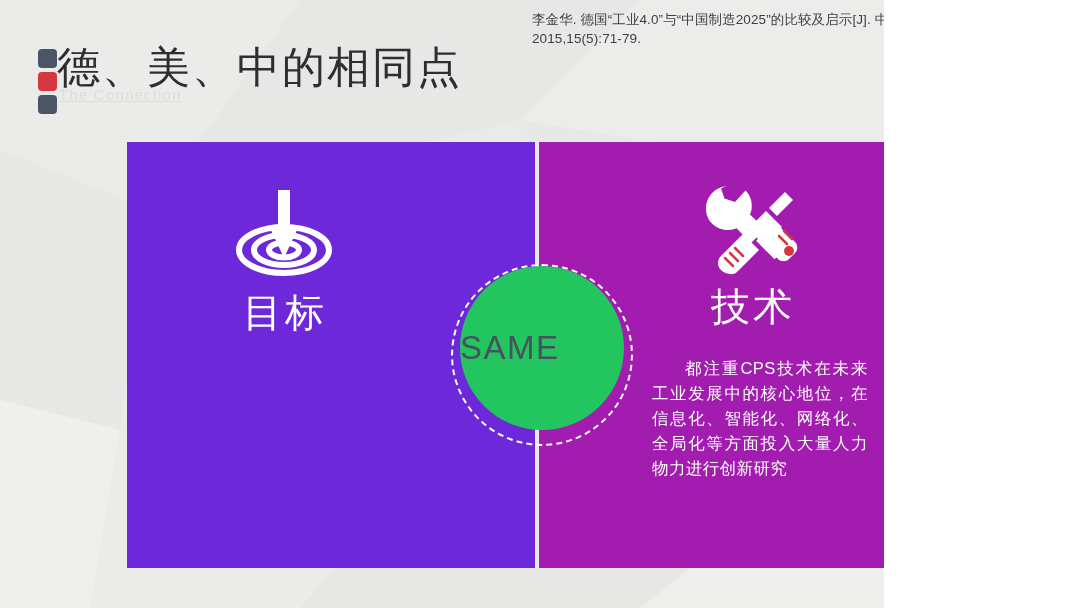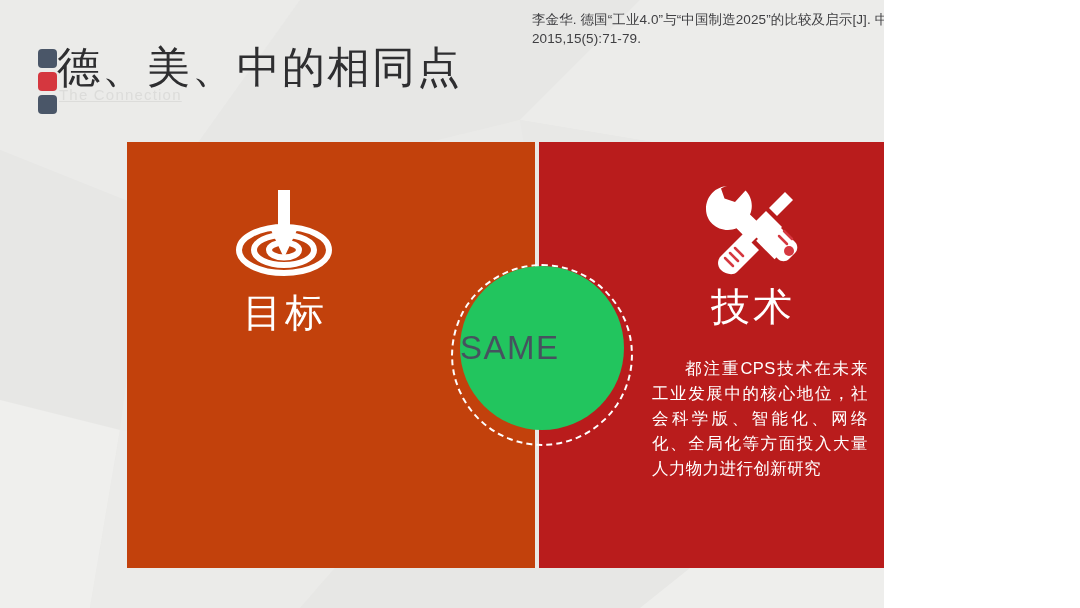--- a/index.html
+++ b/index.html
@@ -91,30 +91,30 @@
     height: 426px;
     display: flex;
   }
   .panel {
     position: relative;
     height: 100%;
     box-sizing: border-box;
   }
   .panel-left {
     width: 408px;
-    background: #c2410c;
+    background: #6d28d9;
     padding-left: 27px;
   }
   .panel-gap {
     width: 4px;
     background: #e9e9e7;
   }
   .panel-right {
     width: 406px;
-    background: #b91c1c;
+    background: #a21caf;
   }
 
   .panel-inner {
     position: absolute;
     left: 0;
     right: 0;
     top: 0;
     bottom: 0;
     display: flex;
     flex-direction: column;
@@ -266,21 +266,21 @@
               <line x1="26" y1="78" x2="34" y2="86"></line>
               <line x1="31" y1="73" x2="39" y2="81"></line>
               <line x1="36" y1="68" x2="44" y2="76"></line>
               <line x1="80" y1="56" x2="88" y2="64"></line>
               <line x1="85" y1="51" x2="93" y2="59"></line>
             </g>
             <circle cx="90" cy="71" r="5" fill="#d5373f"></circle>
           </svg>
         </div>
         <div class="panel-heading">技术</div>
-        <div class="panel-body">都注重CPS技术在未来工业发展中的核心地位，社会科学版、智能化、网络化、全局化等方面投入大量人力物力进行创新研究</div>
+        <div class="panel-body">都注重CPS技术在未来工业发展中的核心地位，在信息化、智能化、网络化、全局化等方面投入大量人力物力进行创新研究</div>
       </div>
     </div>
   </div>
 
   <div class="center-badge">
     <div class="dashed-ring"></div>
     <div class="white-disc">
       <span class="same-label">SAME</span>
     </div>
   </div>

